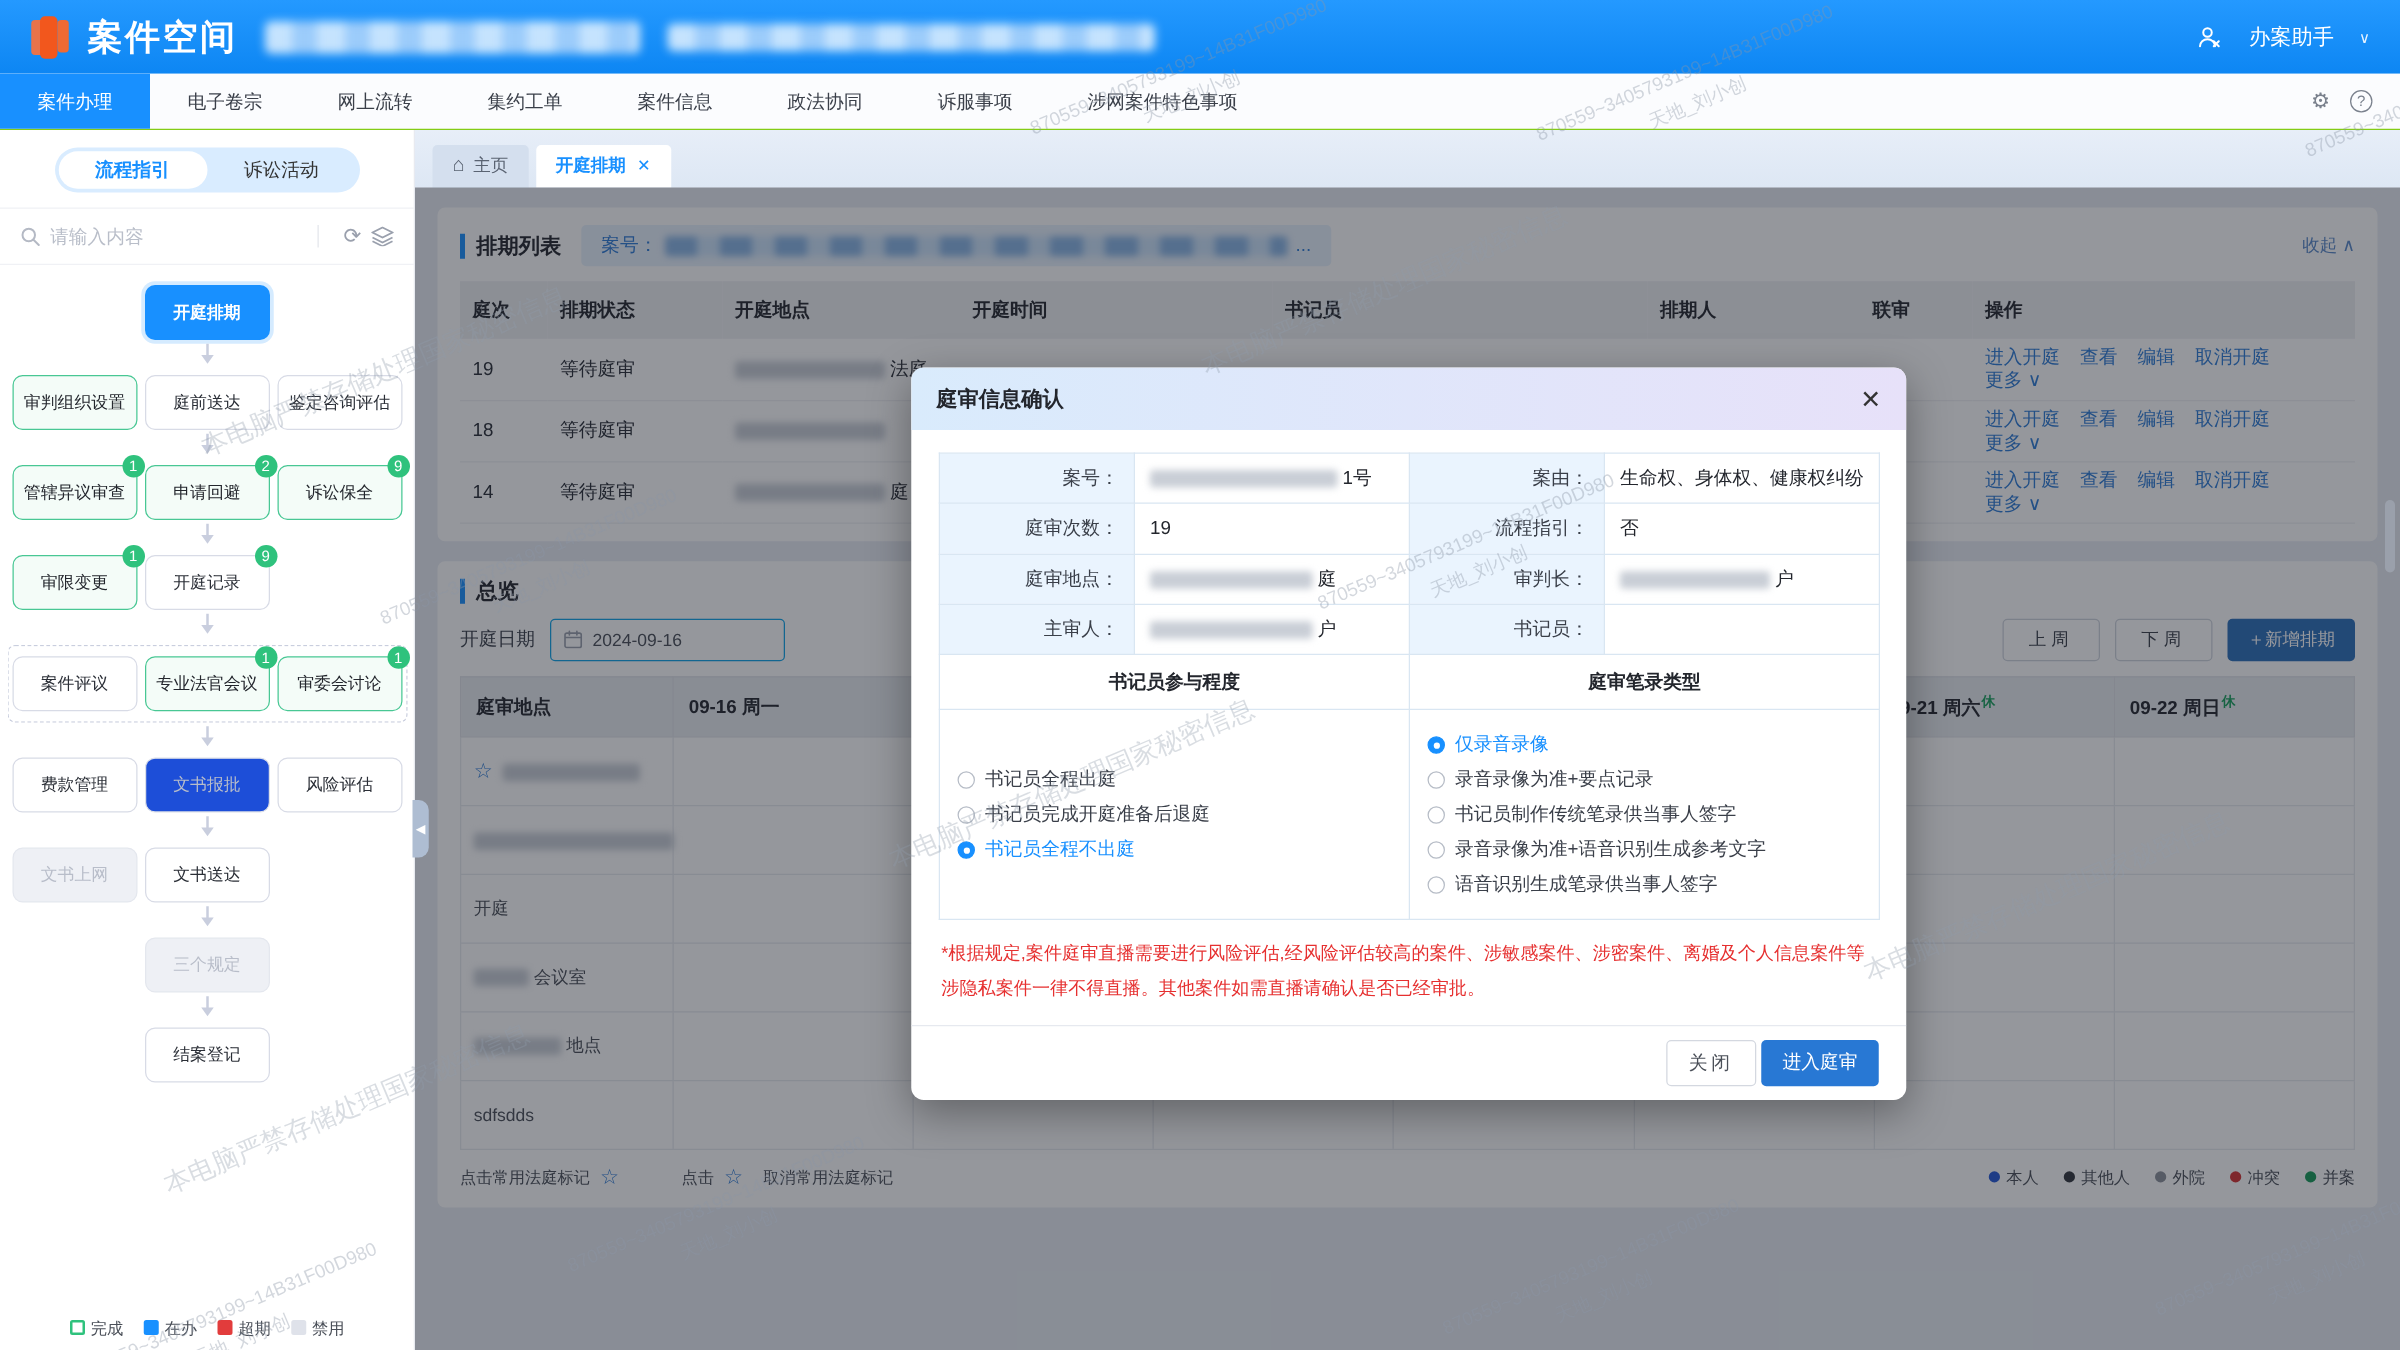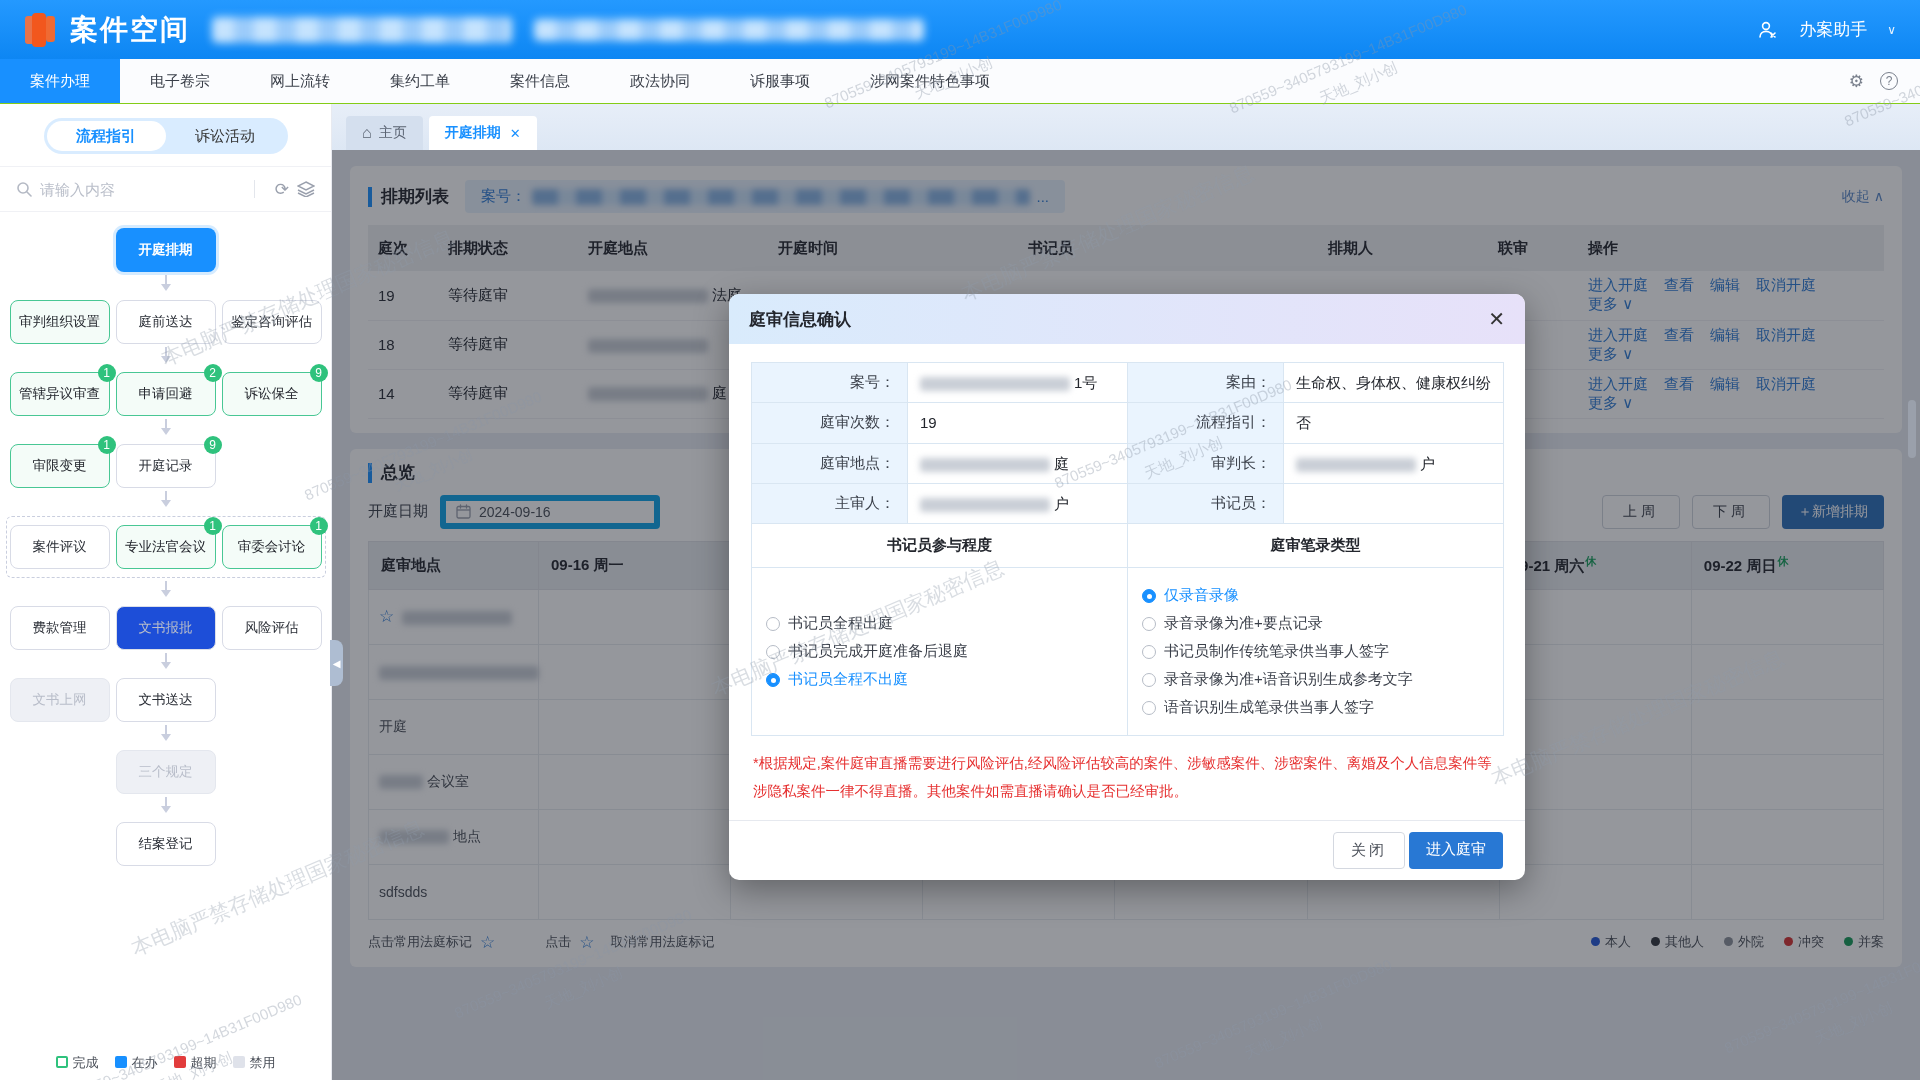--- a/index.html
+++ b/index.html
@@ -80,21 +80,21 @@
 
   table.sched { width:100%; border-collapse:collapse; margin-top:12px; table-layout:fixed; }
   table.sched th { background:#eef0f3; height:46px; text-align:left; font-size:15px; color:#23262d; font-weight:600; padding:0 10px; }
   table.sched td { height:49px; border-bottom:1px solid #f0f1f4; font-size:15px; padding:0 10px; color:#2a2e36; }
   .chip { display:inline-block; height:14px; border-radius:3px; background:#c9ced6; filter:blur(3px); vertical-align:middle; margin-right:4px; }
   .act-link { color:#2e7cd6; margin-right:16px; cursor:pointer; white-space:nowrap; }
   .scrollthumb { position:absolute; right:4px; top:250px; width:8px; height:58px; background:#9aa0ab; border-radius:4px; z-index:21; }
 
   .filter-row { display:flex; align-items:center; margin-top:12px; }
   .filter-label { font-size:15px; color:#3a3f49; margin-right:12px; }
-  .date-input { width:220px; height:34px; border:6px solid #0ea5e9; border-radius:4px; display:flex; align-items:center;
+  .date-input { width:188px; height:34px; border:1px solid #0ea5e9; border-radius:4px; display:flex; align-items:center;
                 padding:0 10px; color:#4a4f58; gap:8px; background:#fff; }
   .btns-right { margin-left:auto; display:flex; gap:12px; }
   .btn-outline { height:34px; padding:0 20px; border:1px solid #cfd4dd; border-radius:4px; background:#fff; color:#3a3f49;
                  font-size:14px; display:flex; align-items:center; cursor:pointer; letter-spacing:4px; }
   .btn-dark-blue { height:34px; padding:0 16px; border-radius:4px; background:#2b6fba; color:#fff; font-size:14px;
                    display:flex; align-items:center; cursor:pointer; }
   table.cal { width:100%; border-collapse:collapse; margin-top:12px; table-layout:fixed; }
   table.cal th { background:#e9ecf1; height:48px; text-align:left; padding:0 12px; font-size:15px; color:#23262d; font-weight:600; border:1px solid #dfe2e8; }
   table.cal td { height:55px; border:1px solid #e8eaef; padding:0 10px; font-size:14px; color:#4a4f58; }
   .rest { color:#18a05c; font-size:11px; vertical-align:super; margin-left:1px; }

